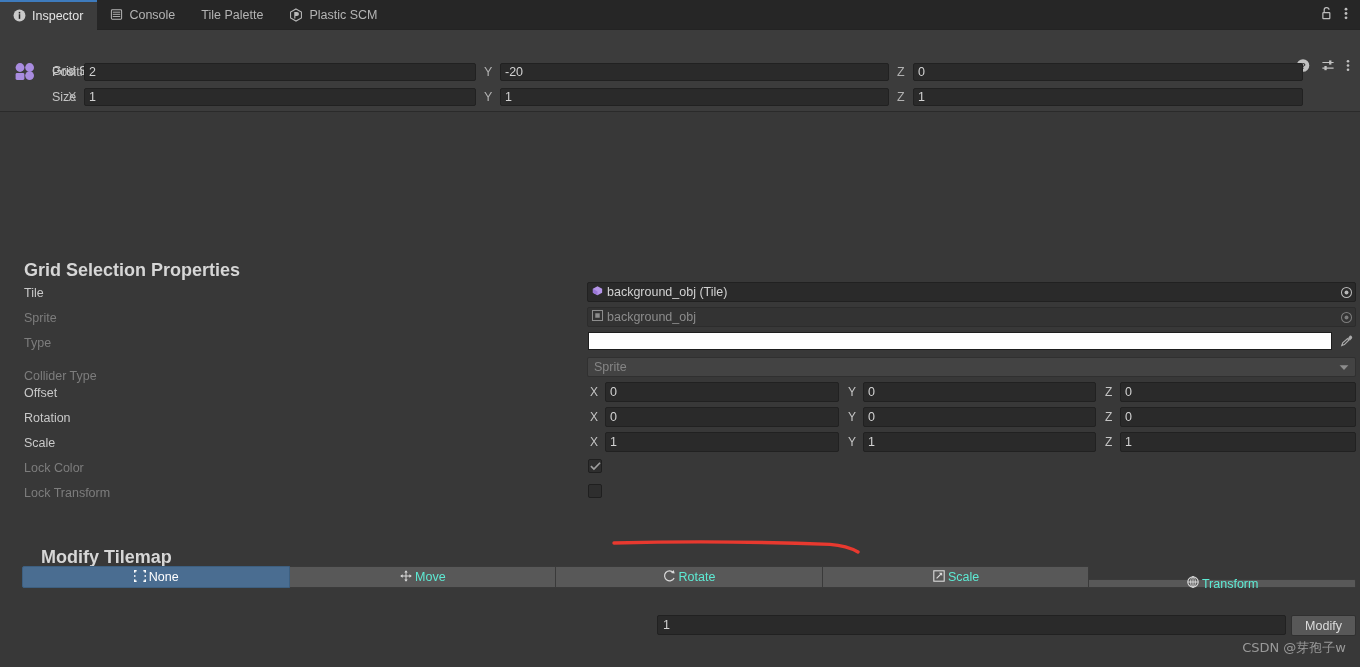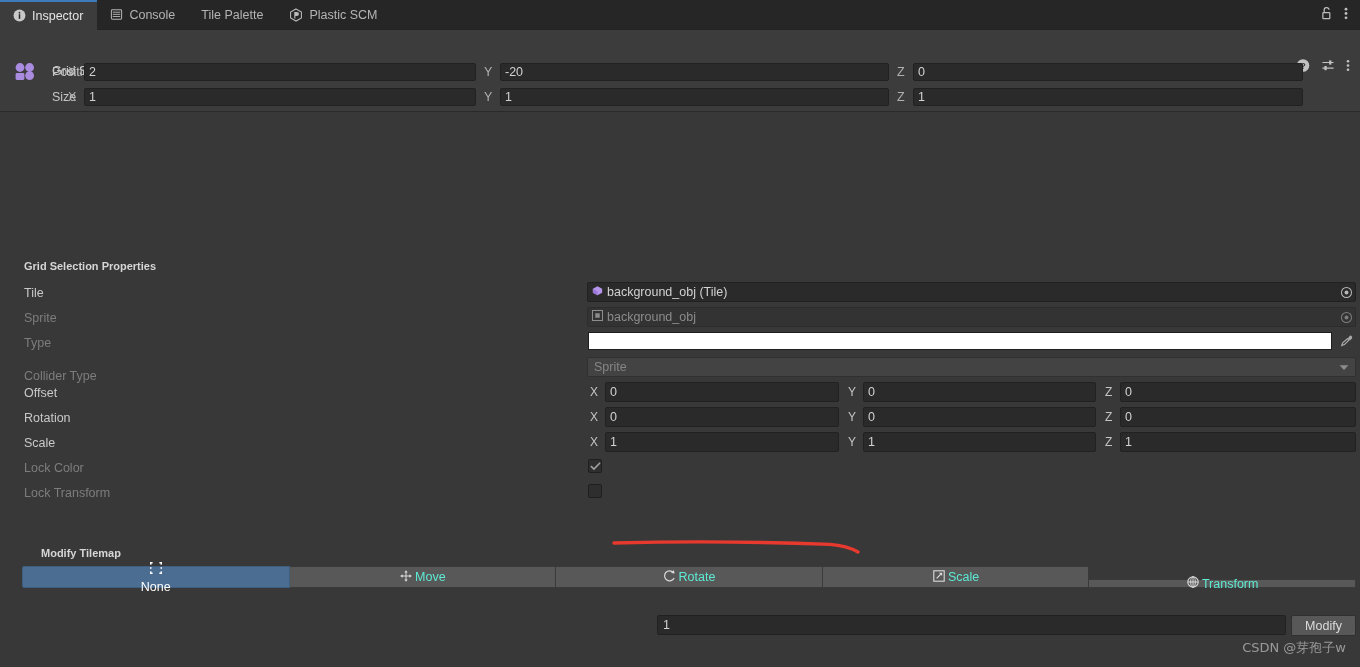--- a/index.html
+++ b/index.html
@@ -84,21 +84,21 @@
     font-size: 12.5px;
     padding: 0 4px;
     display: flex; align-items: center;
     font-family: "Liberation Sans", sans-serif;
   }
 
   
   .body { position: relative; background: #383838; }
   .sect-title {
     position: absolute;
-    font-size: 11px; font-weight: bold; color: #d6d6d6;
+    font-size: 18px; font-weight: bold; color: #d6d6d6;
   }
   .prow { position: absolute; left: 0; right: 0; height: 20px; display: flex; align-items: center; }
   .plabel { position: absolute; left: 24px; font-size: 12.5px; color: #c9c9c9; }
   .plabel.dim { color: #7d7d7d; }
 
   .objfield {
     background: #2a2a2a;
     border: 1px solid #212121;
     border-radius: 2px;
     height: 20px;
@@ -153,21 +153,21 @@
     flex: 1;
     background: #585858;
     border: 1px solid #3a3a3a;
     border-left-width: 0;
     display: flex; align-items: center; justify-content: center;
     gap: 2px;
     color: #5eead4; font-size: 12.5px;
   }
   .tbtn:first-child { border-left-width: 1px; border-radius: 2px 0 0 2px; }
   .tbtn:last-child { border-radius: 0 2px 2px 0; margin-top: 13px; }
-  .tbtn.sel { background: #4a6d91; border-color: #3d5f80; color: #ffffff; flex-direction: column; }
+  .tbtn.sel { background: #4a6d91; border-color: #3d5f80; color: #ffffff; }
 
   .modify-btn {
     position: absolute;
     background: #585858;
     border: 1px solid #303030;
     border-radius: 2px;
     height: 21px;
     display: flex; align-items: center; justify-content: center;
     padding: 0 9px;
     color: #dcdcdc; font-size: 12.5px;

